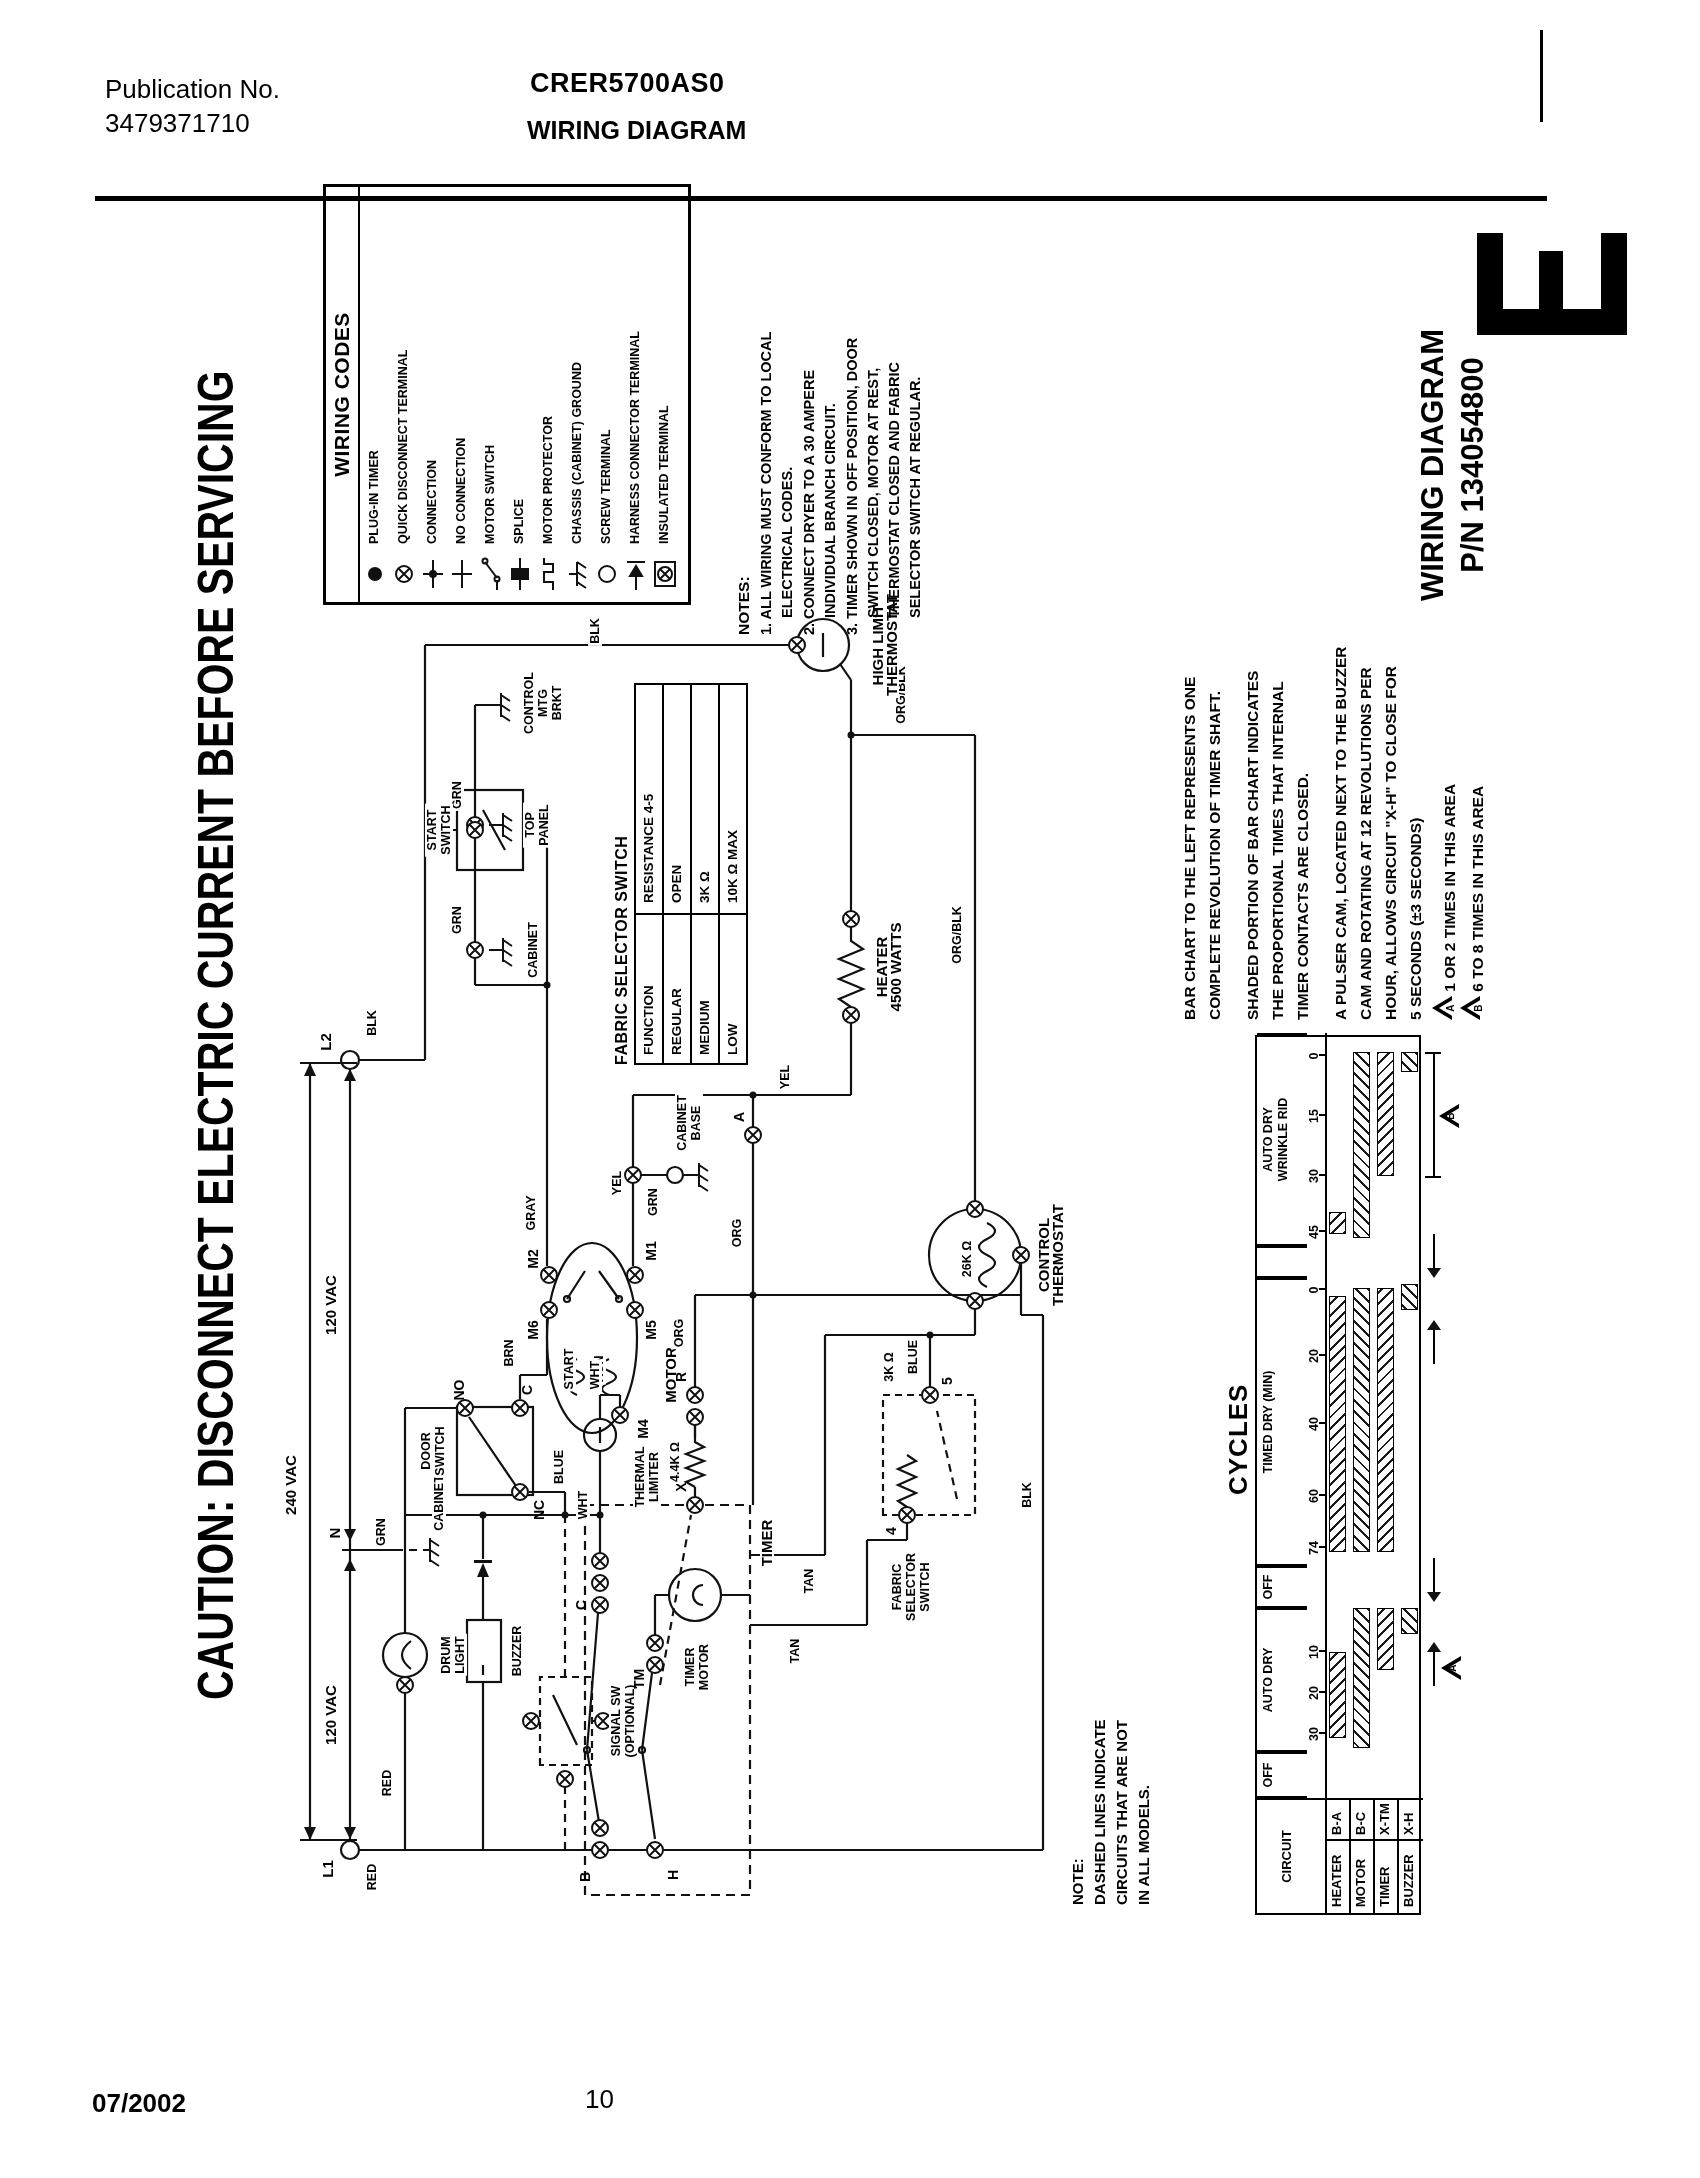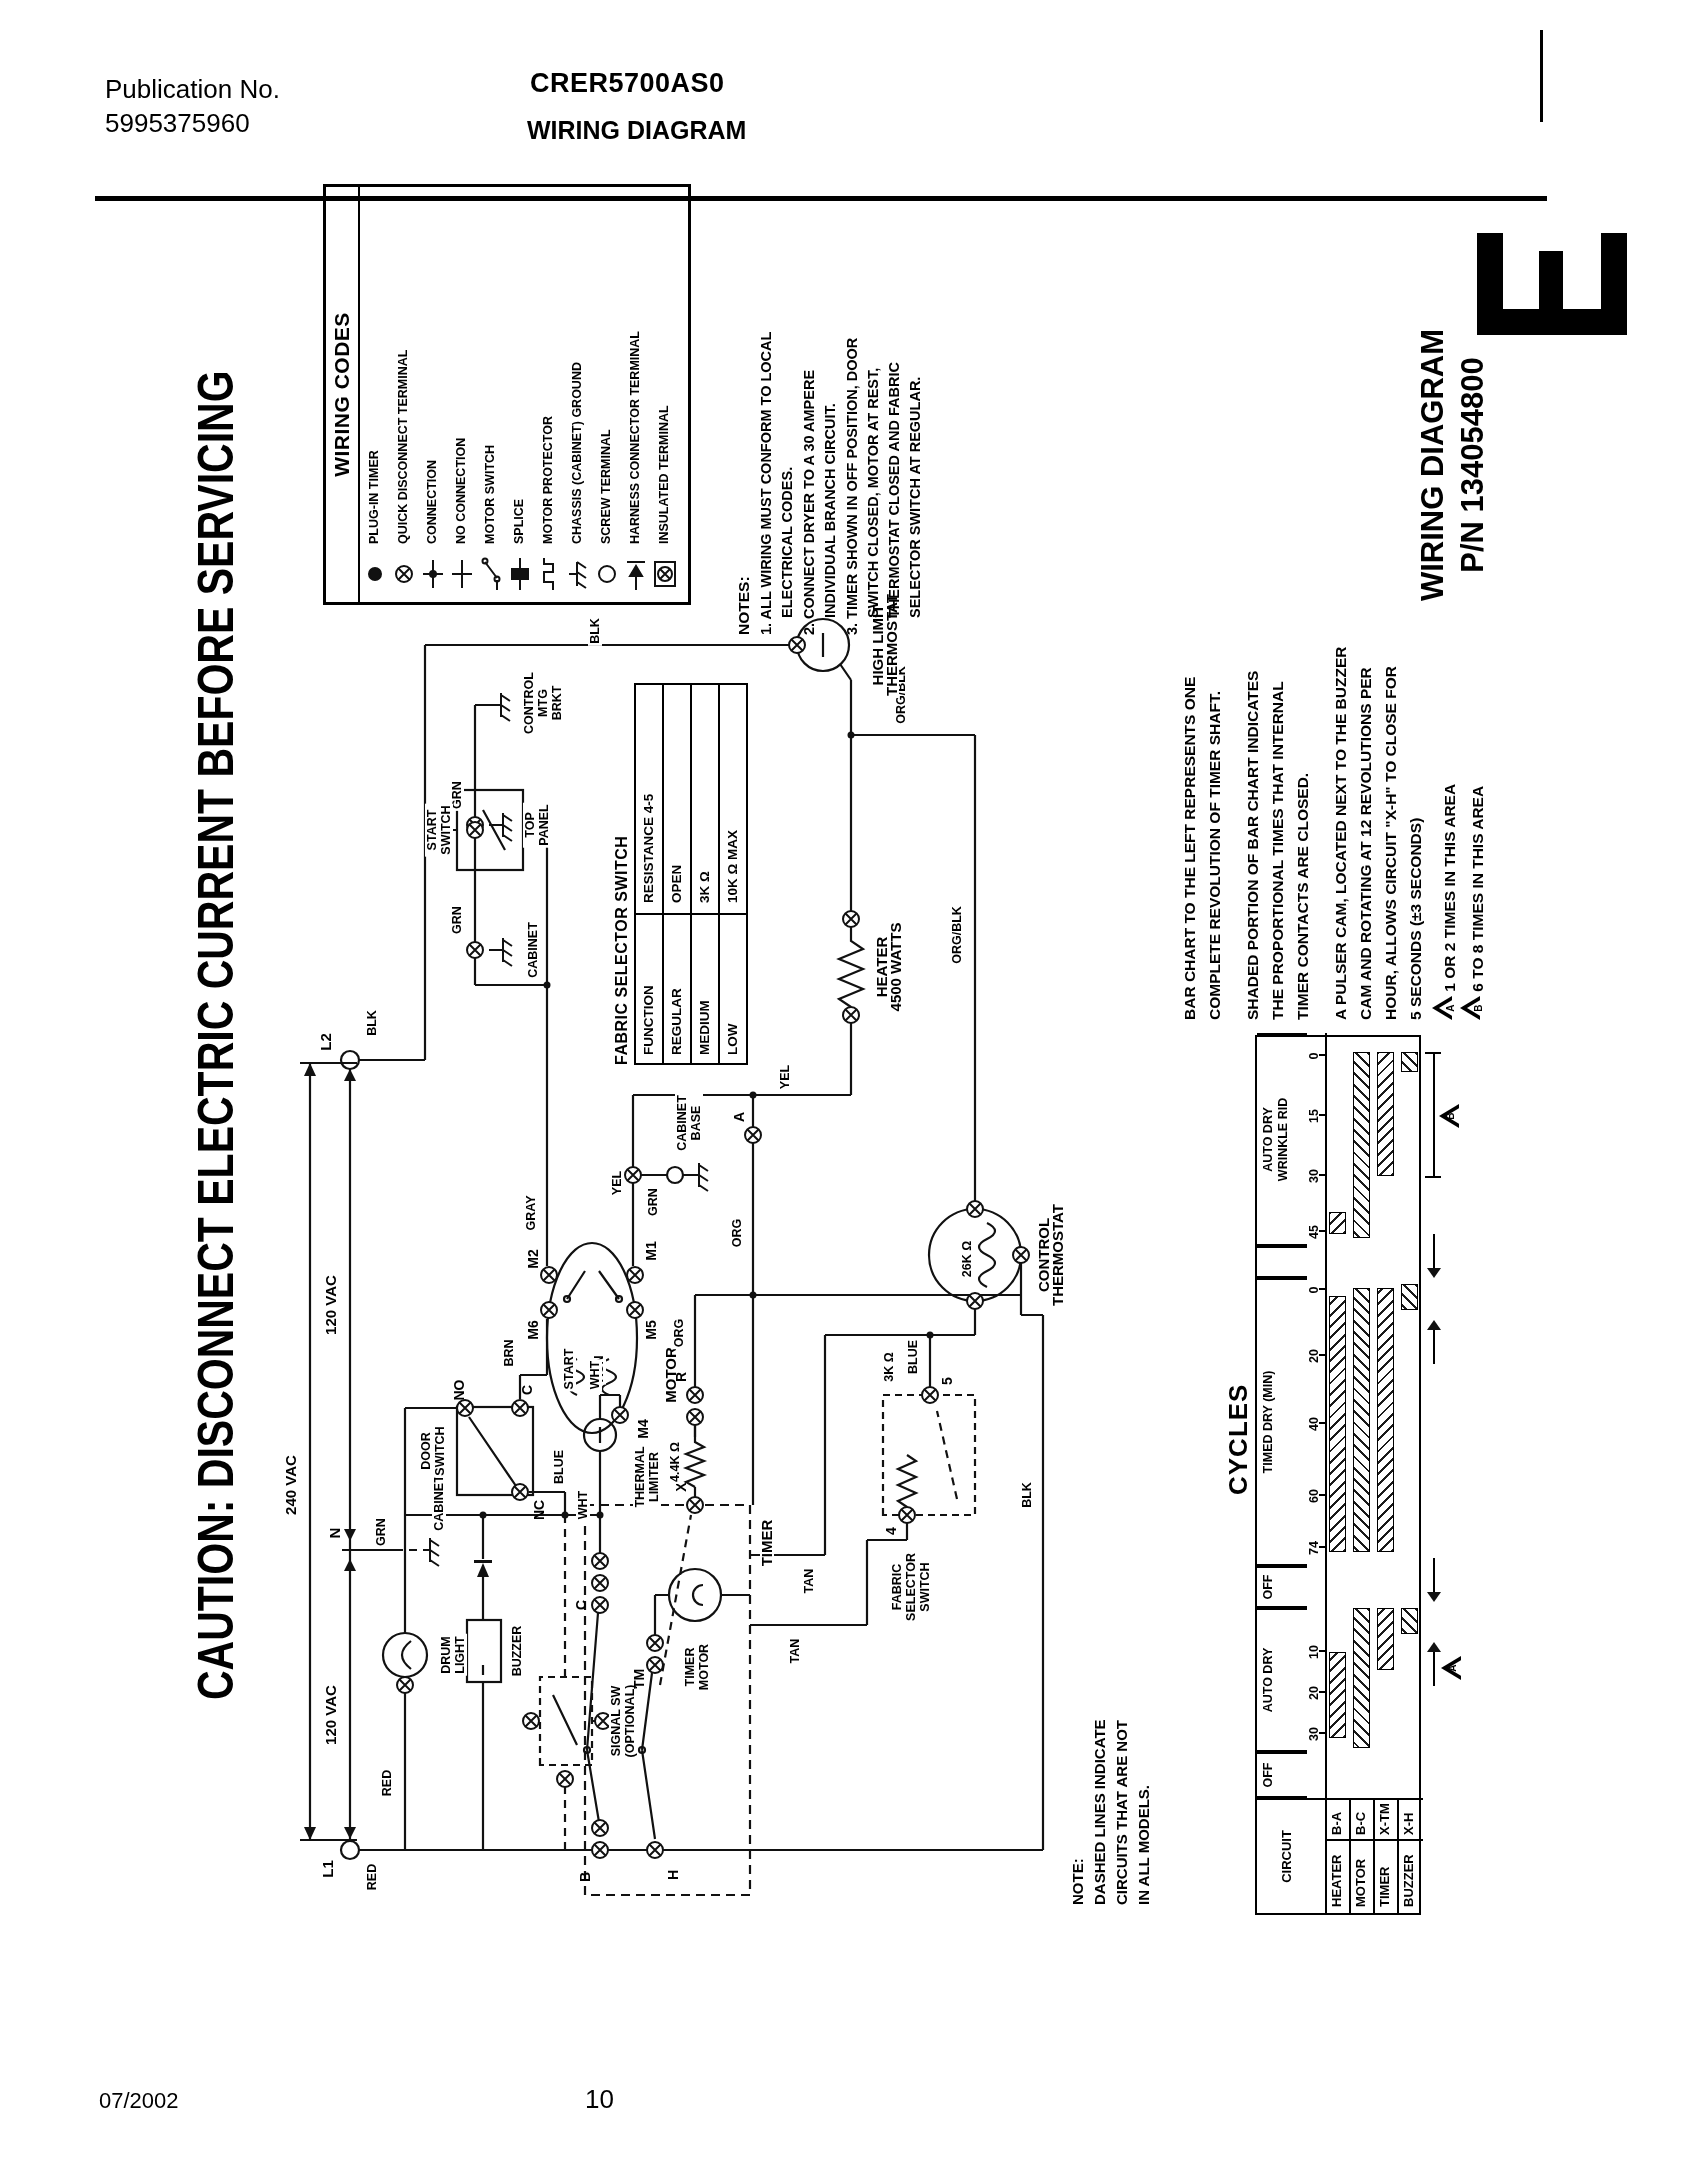--- a/index.html
+++ b/index.html
@@ -5,21 +5,21 @@
   html,body{margin:0;padding:0;background:#888;}
   .page{position:relative;width:1700px;height:2178px;background:#fff;overflow:hidden;
         font-family:"Liberation Sans",sans-serif;color:#000;}
   .abs{position:absolute;}
   
   .hdr-pub{left:105px;top:72px;font-size:26px;line-height:34px;}
   .hdr-model{left:530px;top:68px;font-size:27px;font-weight:bold;letter-spacing:.5px;}
   .hdr-title{left:527px;top:116px;font-size:25px;font-weight:bold;}
   .hdr-rule{left:95px;top:196px;width:1452px;height:5px;background:#000;}
   .corner-tick{left:1540px;top:30px;width:3px;height:92px;background:#000;}
-  .ftr-date{left:99px;top:2088px;font-size:22px;}
+  .ftr-date{left:92px;top:2088px;font-size:26px;font-weight:bold;}
   .ftr-page{left:585px;top:2084px;font-size:26px;}
   
   .land{position:absolute;left:95px;top:1935px;width:1770px;height:1550px;
         transform:rotate(-90deg);transform-origin:0 0;}
   .land .abs{position:absolute;}
   .caution{left:235px;top:92px;font-size:50px;font-weight:bold;white-space:nowrap;
            transform:scaleX(.82);transform-origin:0 0;letter-spacing:0;}
   
   .legend{left:1330px;top:228px;width:415px;height:362px;border:3px solid #000;}
   .legend-title{left:0;top:0;width:100%;height:32px;border-bottom:2px solid #000;
@@ -75,21 +75,21 @@
   .sl.big{font-size:15px;}
   .sl.term{font-size:14px;background:transparent;}
 </style>
 </head>
 <body>
 
 <div class="page">
 
   <div class="abs hdr-pub">
     <div>Publication No.</div>
-    <div>5995375960</div>
+    <div>3479371710</div>
   </div>
   <div class="abs hdr-model">CRER5700AS0</div>
   <div class="abs hdr-title">WIRING DIAGRAM</div>
   <div class="abs hdr-rule"></div>
   <div class="abs corner-tick"></div>
 
   <div class="abs ftr-date">07/2002</div>
   <div class="abs ftr-page">10</div>
 
   <div class="land">

